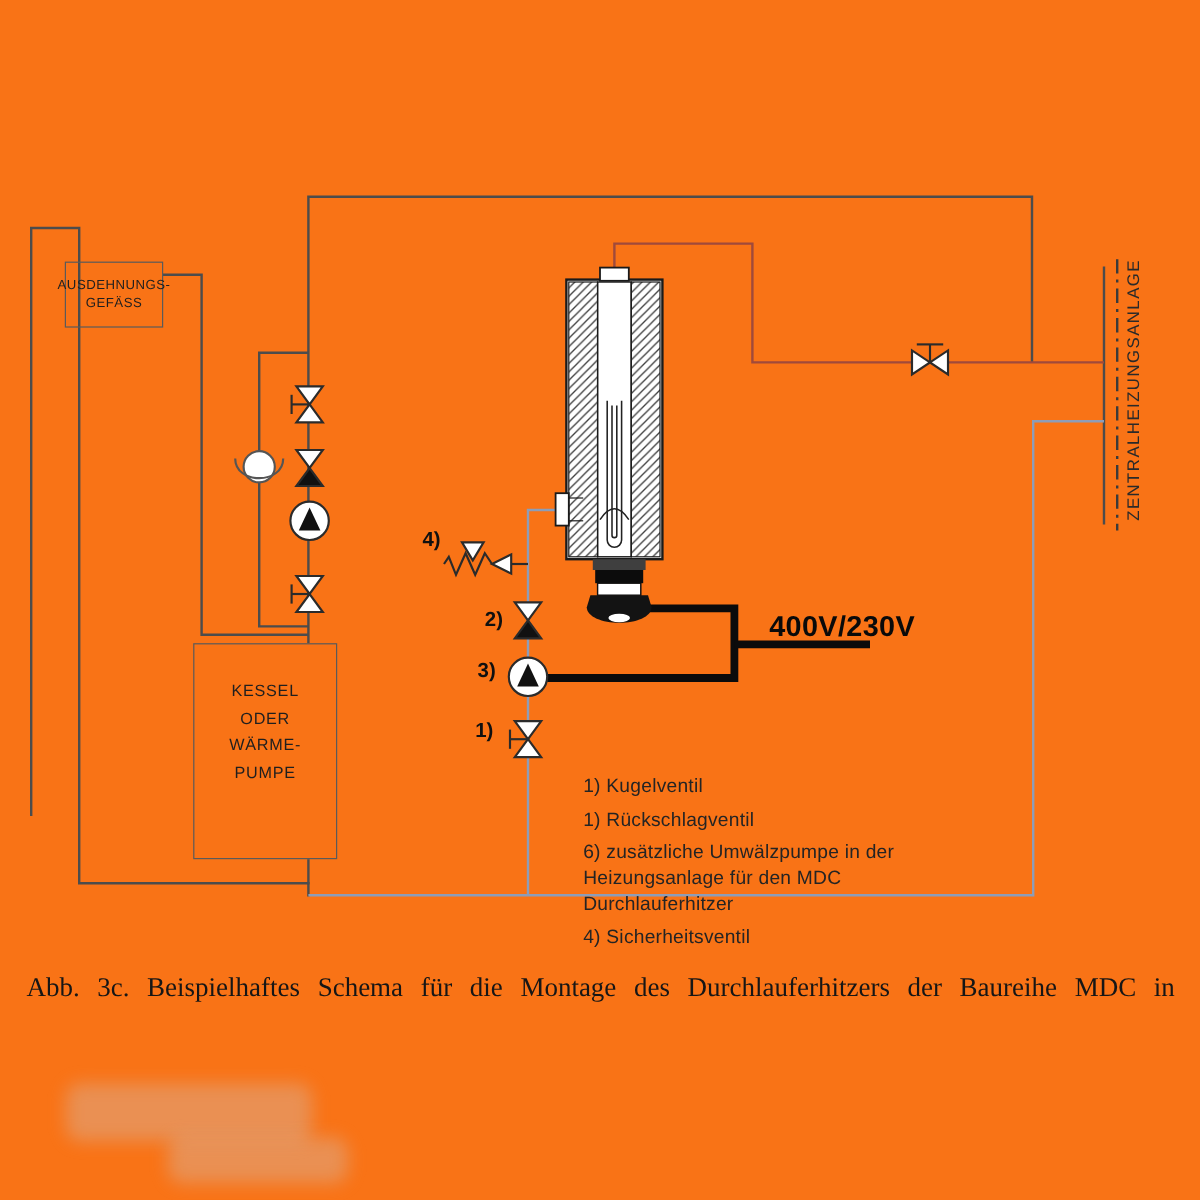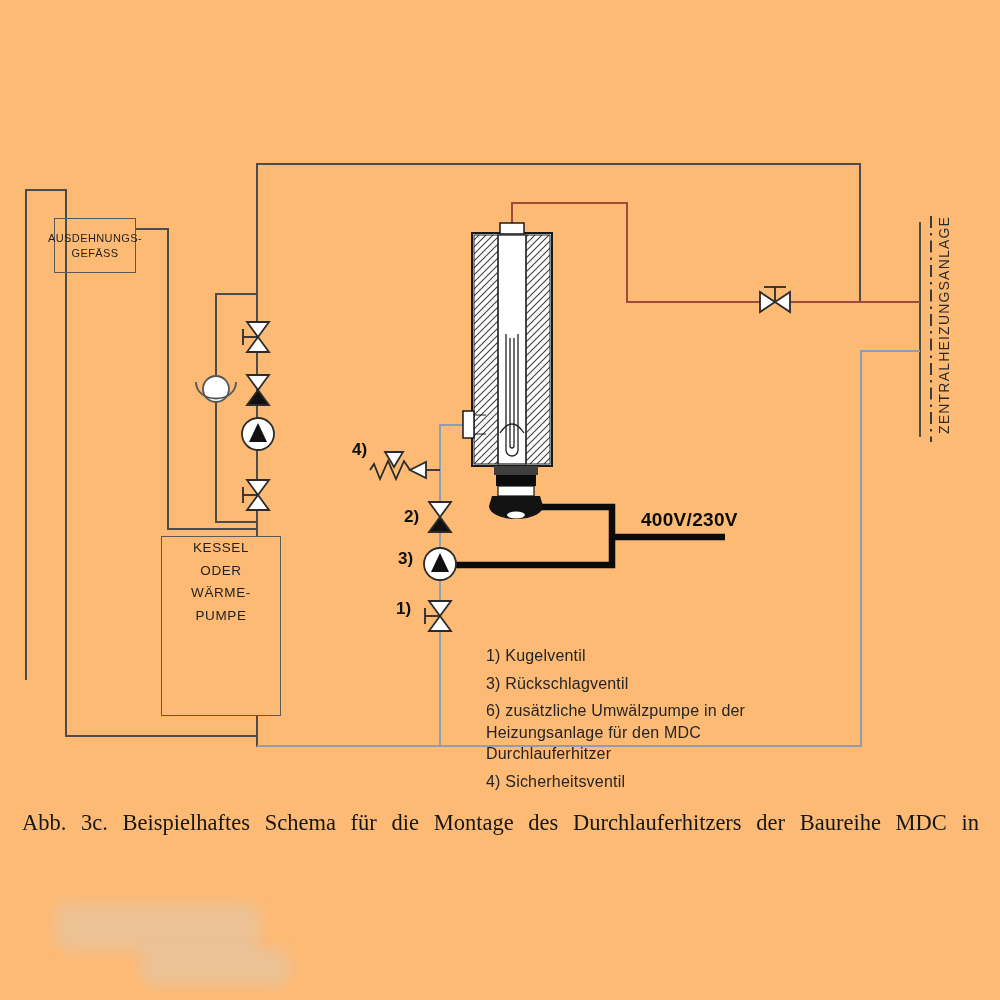--- a/index.html
+++ b/index.html
@@ -1,34 +1,34 @@
 <!DOCTYPE html>
 <html><head>
 <meta charset="utf-8">
 <style>
   html,body{margin:0;padding:0;background:#ffffff;}
-  #stage{position:relative;width:1000px;height:1000px;background:#fdba74;overflow:hidden;
+  #stage{position:relative;width:1000px;height:1000px;background:#f97316;overflow:hidden;
          font-family:"Liberation Sans",sans-serif;}
   #schema-svg{position:absolute;left:0;top:0;}
   .lbl{position:absolute;color:#1f1f1f;}
   .boxed{border:1.6px solid #5a5a5a;display:flex;align-items:center;justify-content:center;
          text-align:center;white-space:pre-line;box-sizing:border-box;}
   #vessel-box{left:54px;top:218px;width:82px;height:55px;font-size:11px;letter-spacing:.4px;line-height:1.32;}
   #kessel-box{left:161px;top:536px;width:120px;height:180px;font-size:13.5px;letter-spacing:.6px;
-              line-height:1.68;align-items:flex-start;}
+              line-height:1.68;align-items:flex-start;padding-top:28px;}
   #zentral-label{left:936px;top:434px;width:215px;transform:rotate(-90deg);transform-origin:0 0;
                  font-size:14px;letter-spacing:1.2px;white-space:nowrap;text-align:center;color:#2a2a2a;}
   #legend{left:480px;top:639px;width:354px;font-size:16px;line-height:21.5px;letter-spacing:.2px;color:#242424;}
   .legend-item{margin:6px;}
   .marker{font-size:17px;font-weight:bold;color:#101010;width:30px;}
   #marker-4{left:352px;top:440px;}
   #marker-2{left:404px;top:507px;}
   #marker-3{left:398px;top:549px;}
   #marker-1{left:396px;top:599px;}
-  #power-label{left:641px;top:509px;font-size:19px;font-weight:bold;letter-spacing:.3px;color:#0a0a0a;}
+  #power-label{left:641px;top:509px;font-size:24px;font-weight:bold;letter-spacing:.3px;color:#0a0a0a;}
   #caption{left:22px;top:808px;width:957px;font-family:"Liberation Serif",serif;font-size:22.5px;
            color:#161616;line-height:30px;}
   #caption .j{text-align:justify;text-align-last:justify;}
   .wm{position:absolute;background:rgba(198,213,224,.30);filter:blur(7px);border-radius:12px;}
   #wm1{left:55px;top:903px;width:205px;height:48px;}
   #wm2{left:140px;top:948px;width:150px;height:38px;}
 </style>
 </head>
 <body>
 
@@ -168,21 +168,21 @@
 
   <div class="lbl marker" id="marker-4">4)</div>
   <div class="lbl marker" id="marker-2">2)</div>
   <div class="lbl marker" id="marker-3">3)</div>
   <div class="lbl marker" id="marker-1">1)</div>
 
   <div class="lbl" id="power-label">400V/230V</div>
 
   <div class="lbl" id="legend">
     <div class="legend-item">1) Kugelventil</div>
-    <div class="legend-item">3) Rückschlagventil</div>
+    <div class="legend-item">1) Rückschlagventil</div>
     <div class="legend-item">6) zusätzliche Umwälzpumpe in der Heizungsanlage für den MDC Durchlauferhitzer</div>
     <div class="legend-item">4) Sicherheitsventil</div>
   </div>
 
   <div class="lbl" id="caption">
     <div class="j">Abb. 3c. Beispielhaftes Schema für die Montage des Durchlauferhitzers der Baureihe MDC in</div>
   </div>
 
 </div>
 

